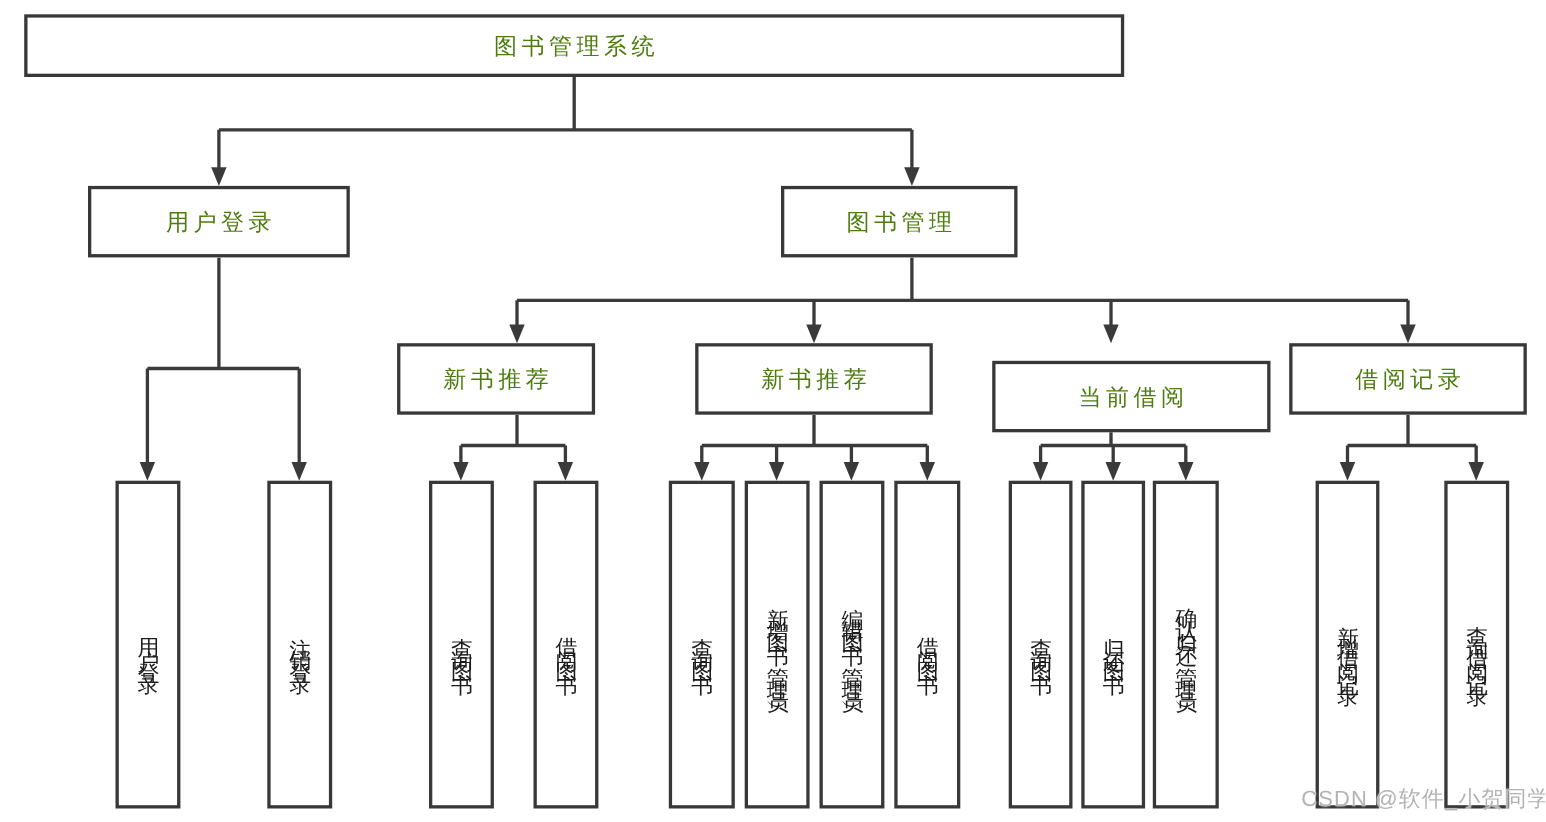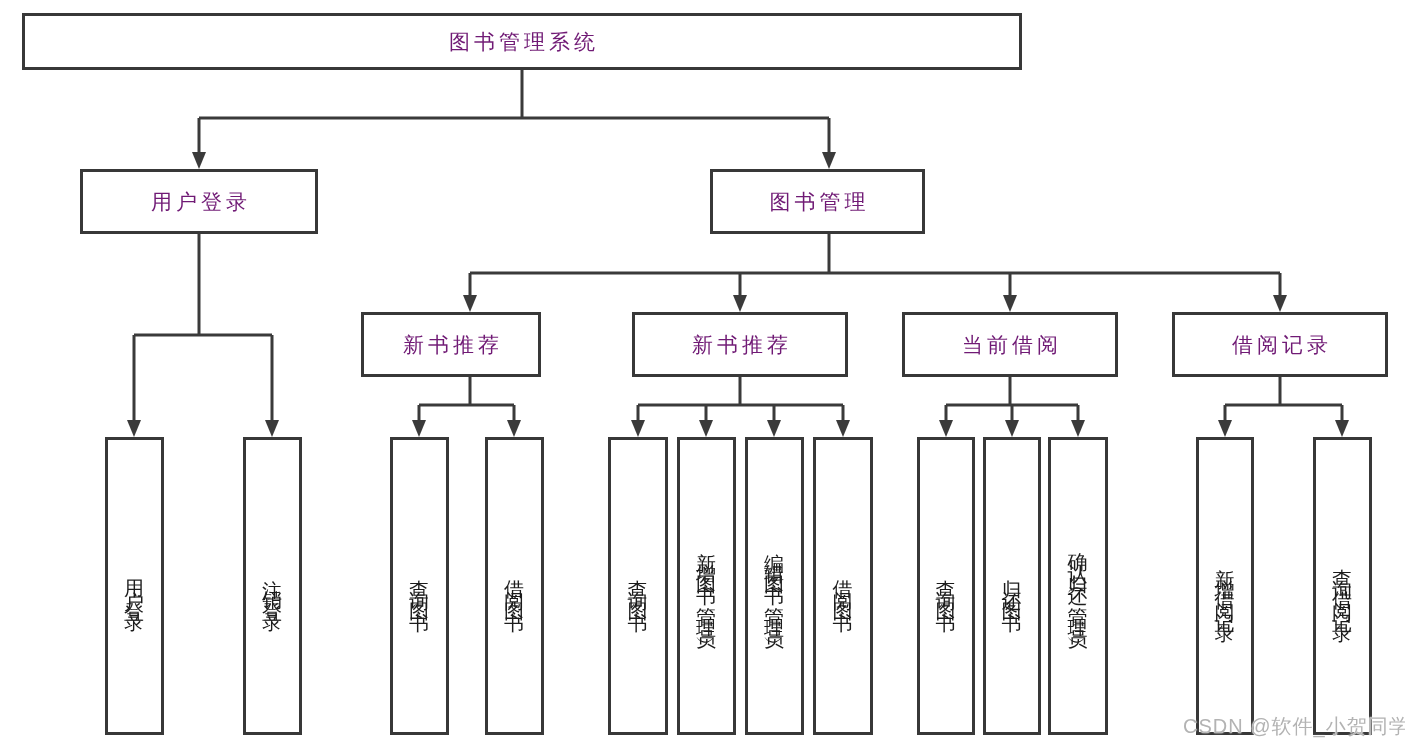--- a/index.html
+++ b/index.html
@@ -23,21 +23,21 @@
     border: 3px solid #383838;
     background: #ffffff;
     display: flex;
     align-items: center;
     justify-content: center;
   }
   .box.h span {
     font-size: 21px;
     letter-spacing: 4px;
     text-indent: 4px;
-    color: #701a75;
+    color: #4d7c0f;
     white-space: nowrap;
     font-family: Liberation Serif, serif;
   }
   .box.v span {
     writing-mode: vertical-rl;
     text-orientation: mixed;
     font-size: 20px;
     letter-spacing: 11px;
     color: #1c1c1c;
     line-height: 1;
@@ -108,21 +108,21 @@
   <div class="box h" style="left:710px;top:169px;width:215px;height:65px">
     <span>图书管理</span>
   </div>
 
   <div class="box h" style="left:361px;top:312px;width:180px;height:65px">
     <span>新书推荐</span>
   </div>
   <div class="box h" style="left:632px;top:312px;width:216px;height:65px">
     <span>新书推荐</span>
   </div>
-  <div class="box h" style="left:902px;top:312px;width:216px;height:65px">
+  <div class="box h" style="left:902px;top:328px;width:253px;height:65px">
     <span>当前借阅</span>
   </div>
   <div class="box h" style="left:1172px;top:312px;width:216px;height:65px">
     <span>借阅记录</span>
   </div>
 
   <div class="box v" style="left:105px;top:437px;width:59px;height:298px">
     <span>用户登录</span>
   </div>
   <div class="box v" style="left:243px;top:437px;width:59px;height:298px">

